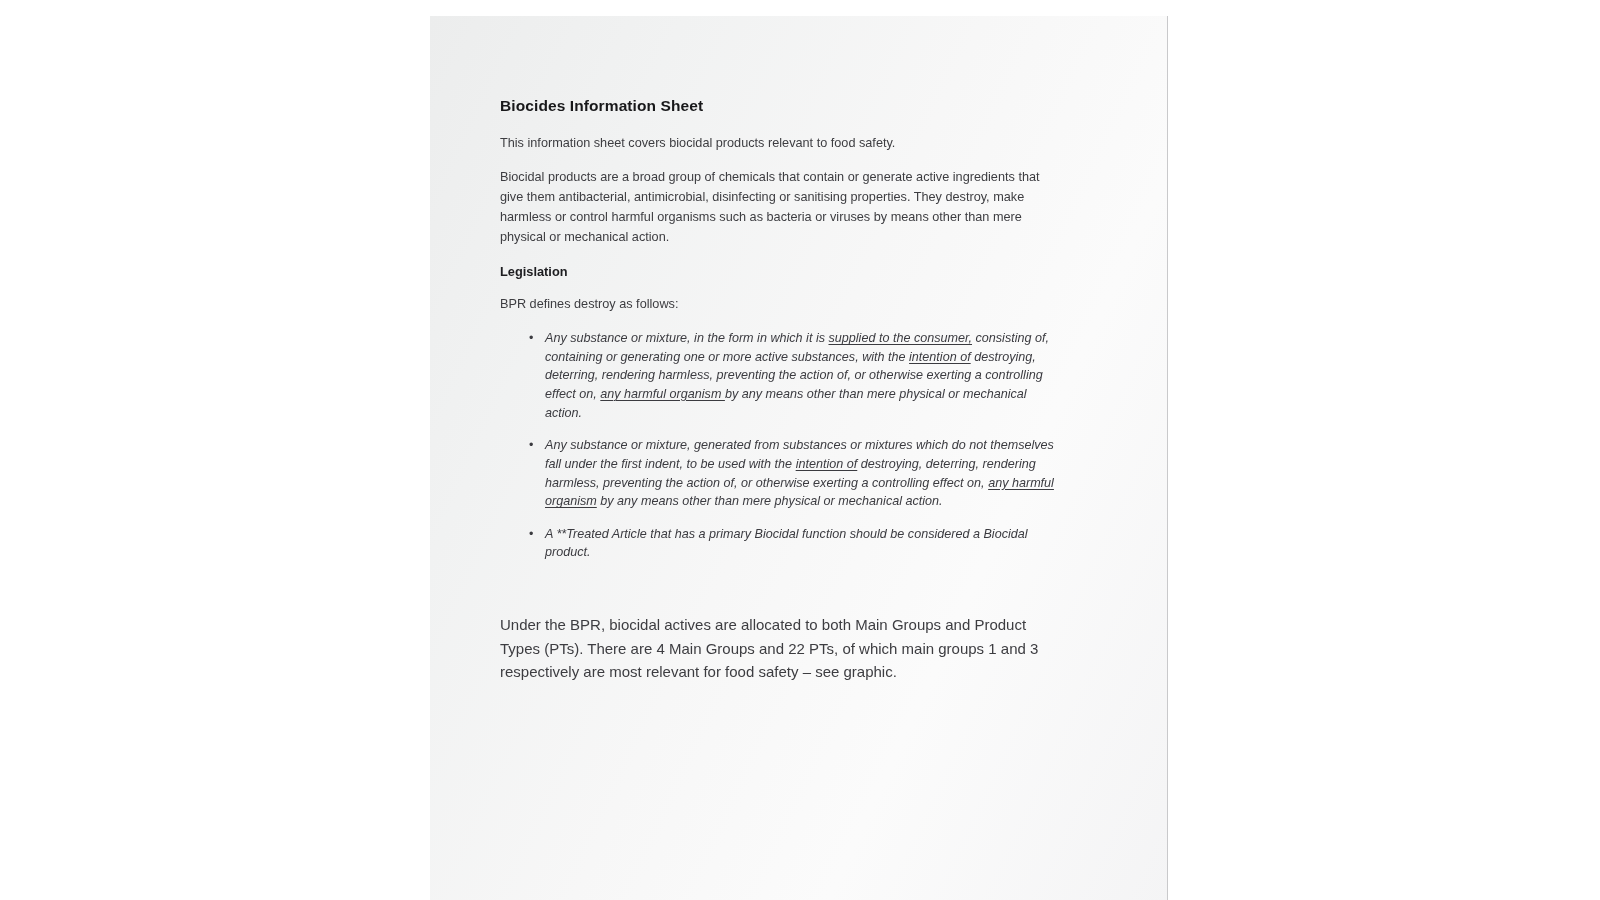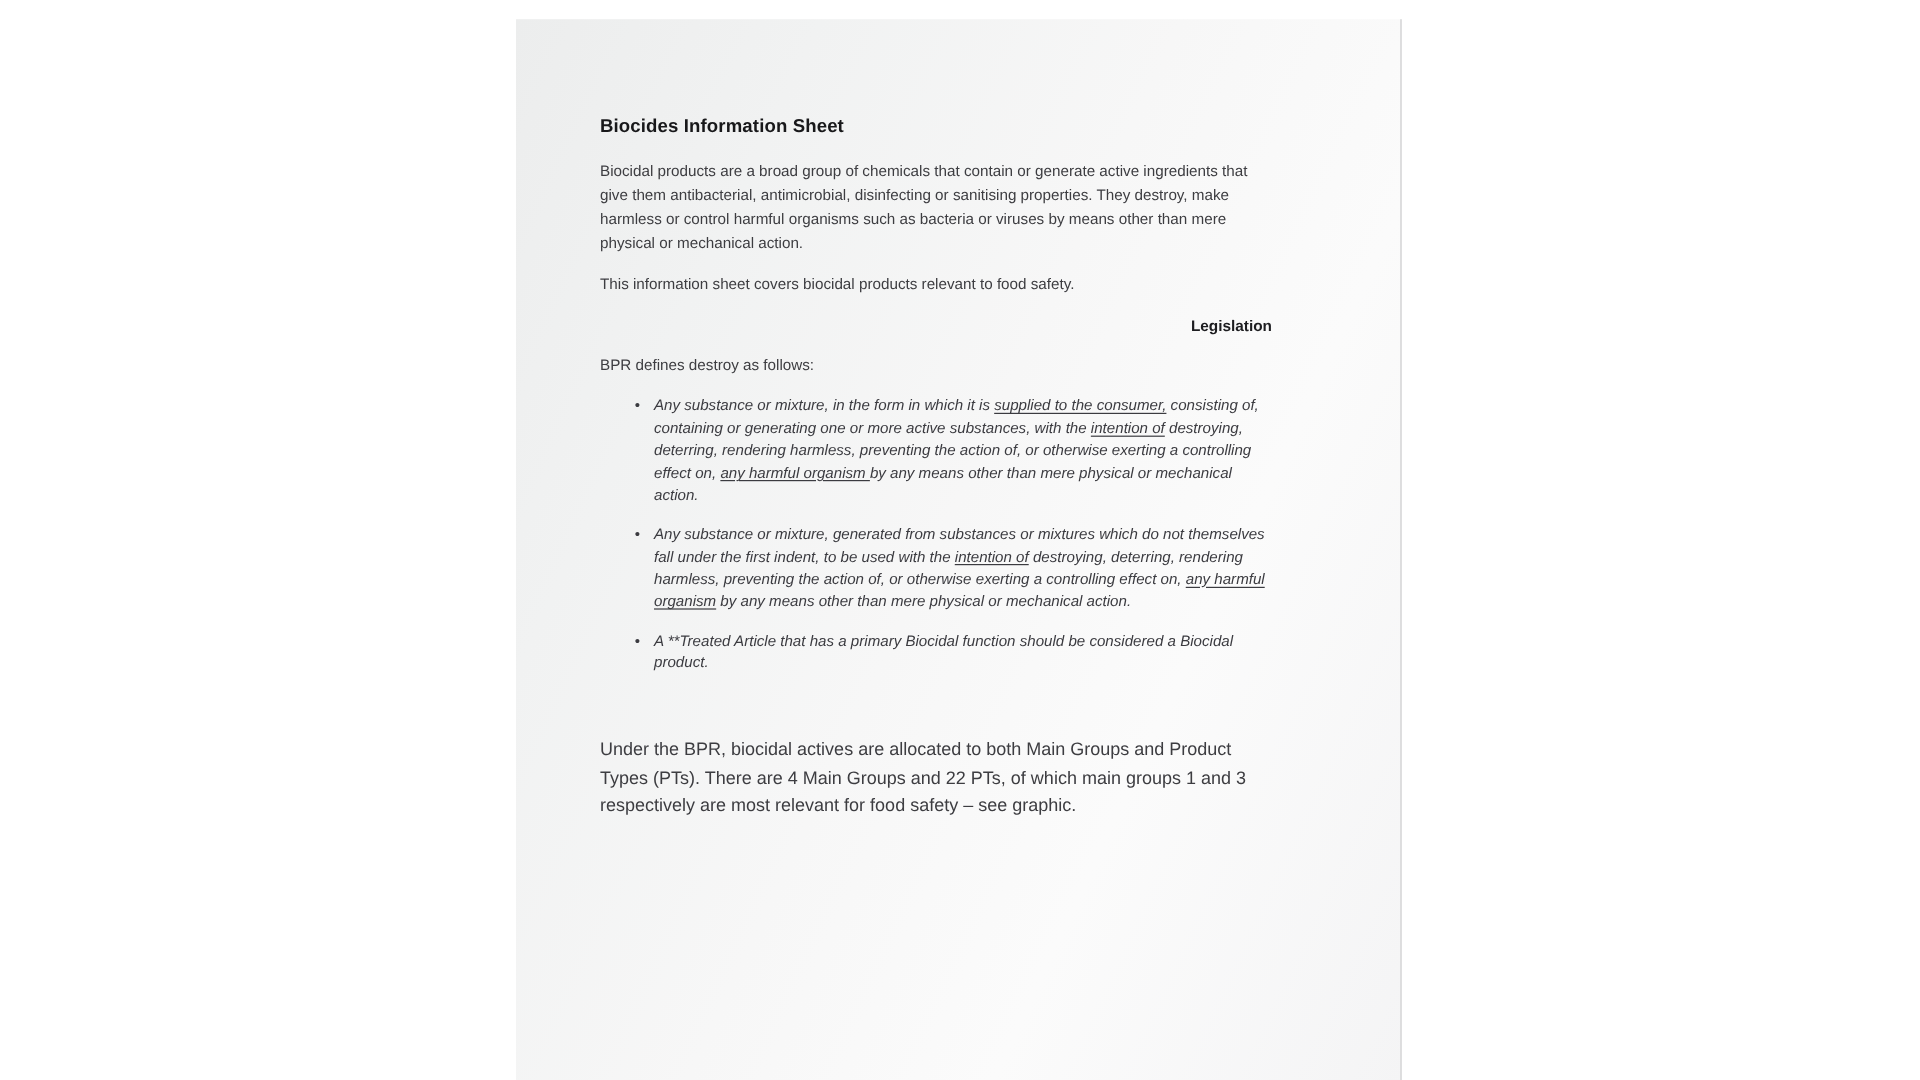--- a/index.html
+++ b/index.html
@@ -56,21 +56,20 @@
     margin: 0 0 14px 0;
     text-align: left;
   }
 
   .sub-head {
     font-size: 12.8px;
     font-weight: bold;
     color: #1d1d20;
     margin: 0 0 14px 0;
     line-height: 1.5;
-    text-align: right;
   }
 
   .bullet-list {
     list-style: none;
     margin: 6px 0 10px 0;
     padding: 0;
   }
 
   .bullet-item {
     position: relative;
@@ -123,23 +122,23 @@
 </head>
 <body>
 
 <div id="viewport">
 
   <div id="page">
     <div id="page-content">
 
       <h1 class="doc-title">Biocides Information Sheet</h1>
 
+      <p class="body-para">This information sheet covers biocidal products relevant to food safety.</p>
+
       <p class="body-para">Biocidal products are a broad group of chemicals that contain or generate active ingredients that give them antibacterial, antimicrobial, disinfecting or sanitising properties. They destroy, make harmless or control harmful organisms such as bacteria or viruses by means other than mere physical or mechanical action.</p>
-
-      <p class="body-para">This information sheet covers biocidal products relevant to food safety.</p>
 
       <h2 class="sub-head">Legislation</h2>
 
 
       <p class="body-para">BPR defines destroy as follows:</p>
 
       <ul class="bullet-list" id="bullet-list">
           <li class="bullet-item"><span class="bullet-marker">•</span><span><span>Any substance or mixture, in the form in which it is </span><u>supplied to the consumer,</u><span> consisting of, containing or generating one or more active substances, with the </span><u>intention of</u><span> destroying, deterring, rendering harmless, preventing the action of, or otherwise exerting a controlling effect on, </span><u>any harmful organism </u><span>by any means other than mere physical or mechanical action.</span></span></li>
           <li class="bullet-item"><span class="bullet-marker">•</span><span><span>Any substance or mixture, generated from substances or mixtures which do not themselves fall under the first indent, to be used with the </span><u>intention of</u><span> destroying, deterring, rendering harmless, preventing the action of, or otherwise exerting a controlling effect on, </span><u>any harmful organism</u><span> by any means other than mere physical or mechanical action.</span></span></li>
           <li class="bullet-item"><span class="bullet-marker">•</span><span><span>A **Treated Article that has a primary Biocidal function should be considered a Biocidal product.</span></span></li>

